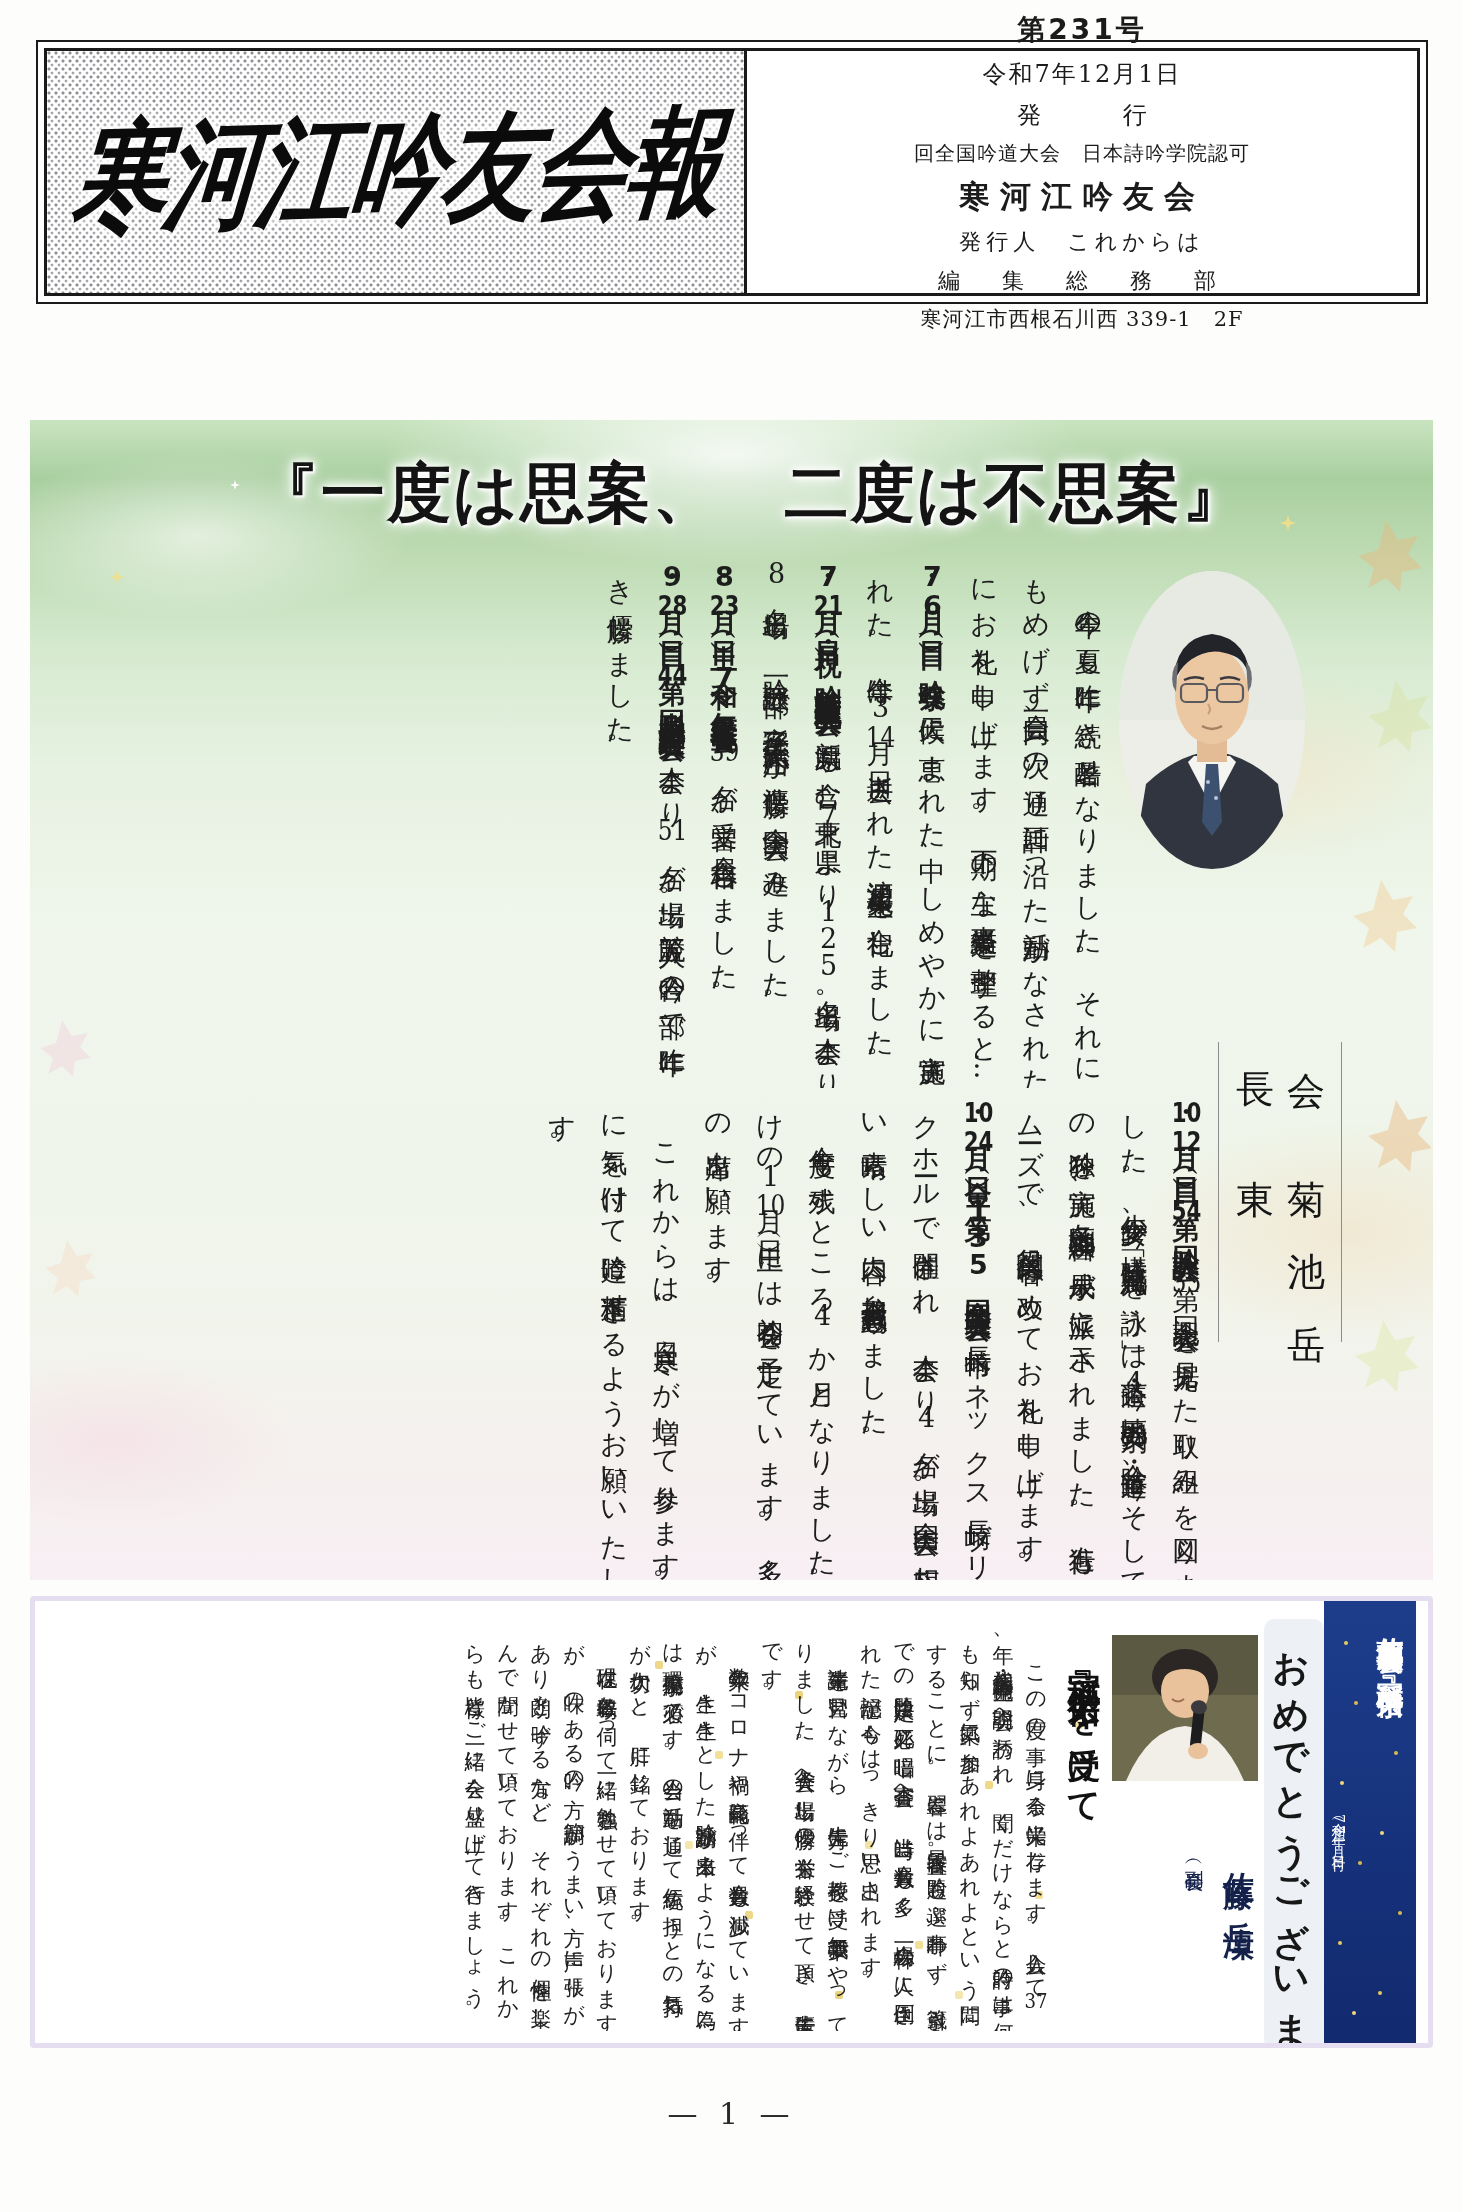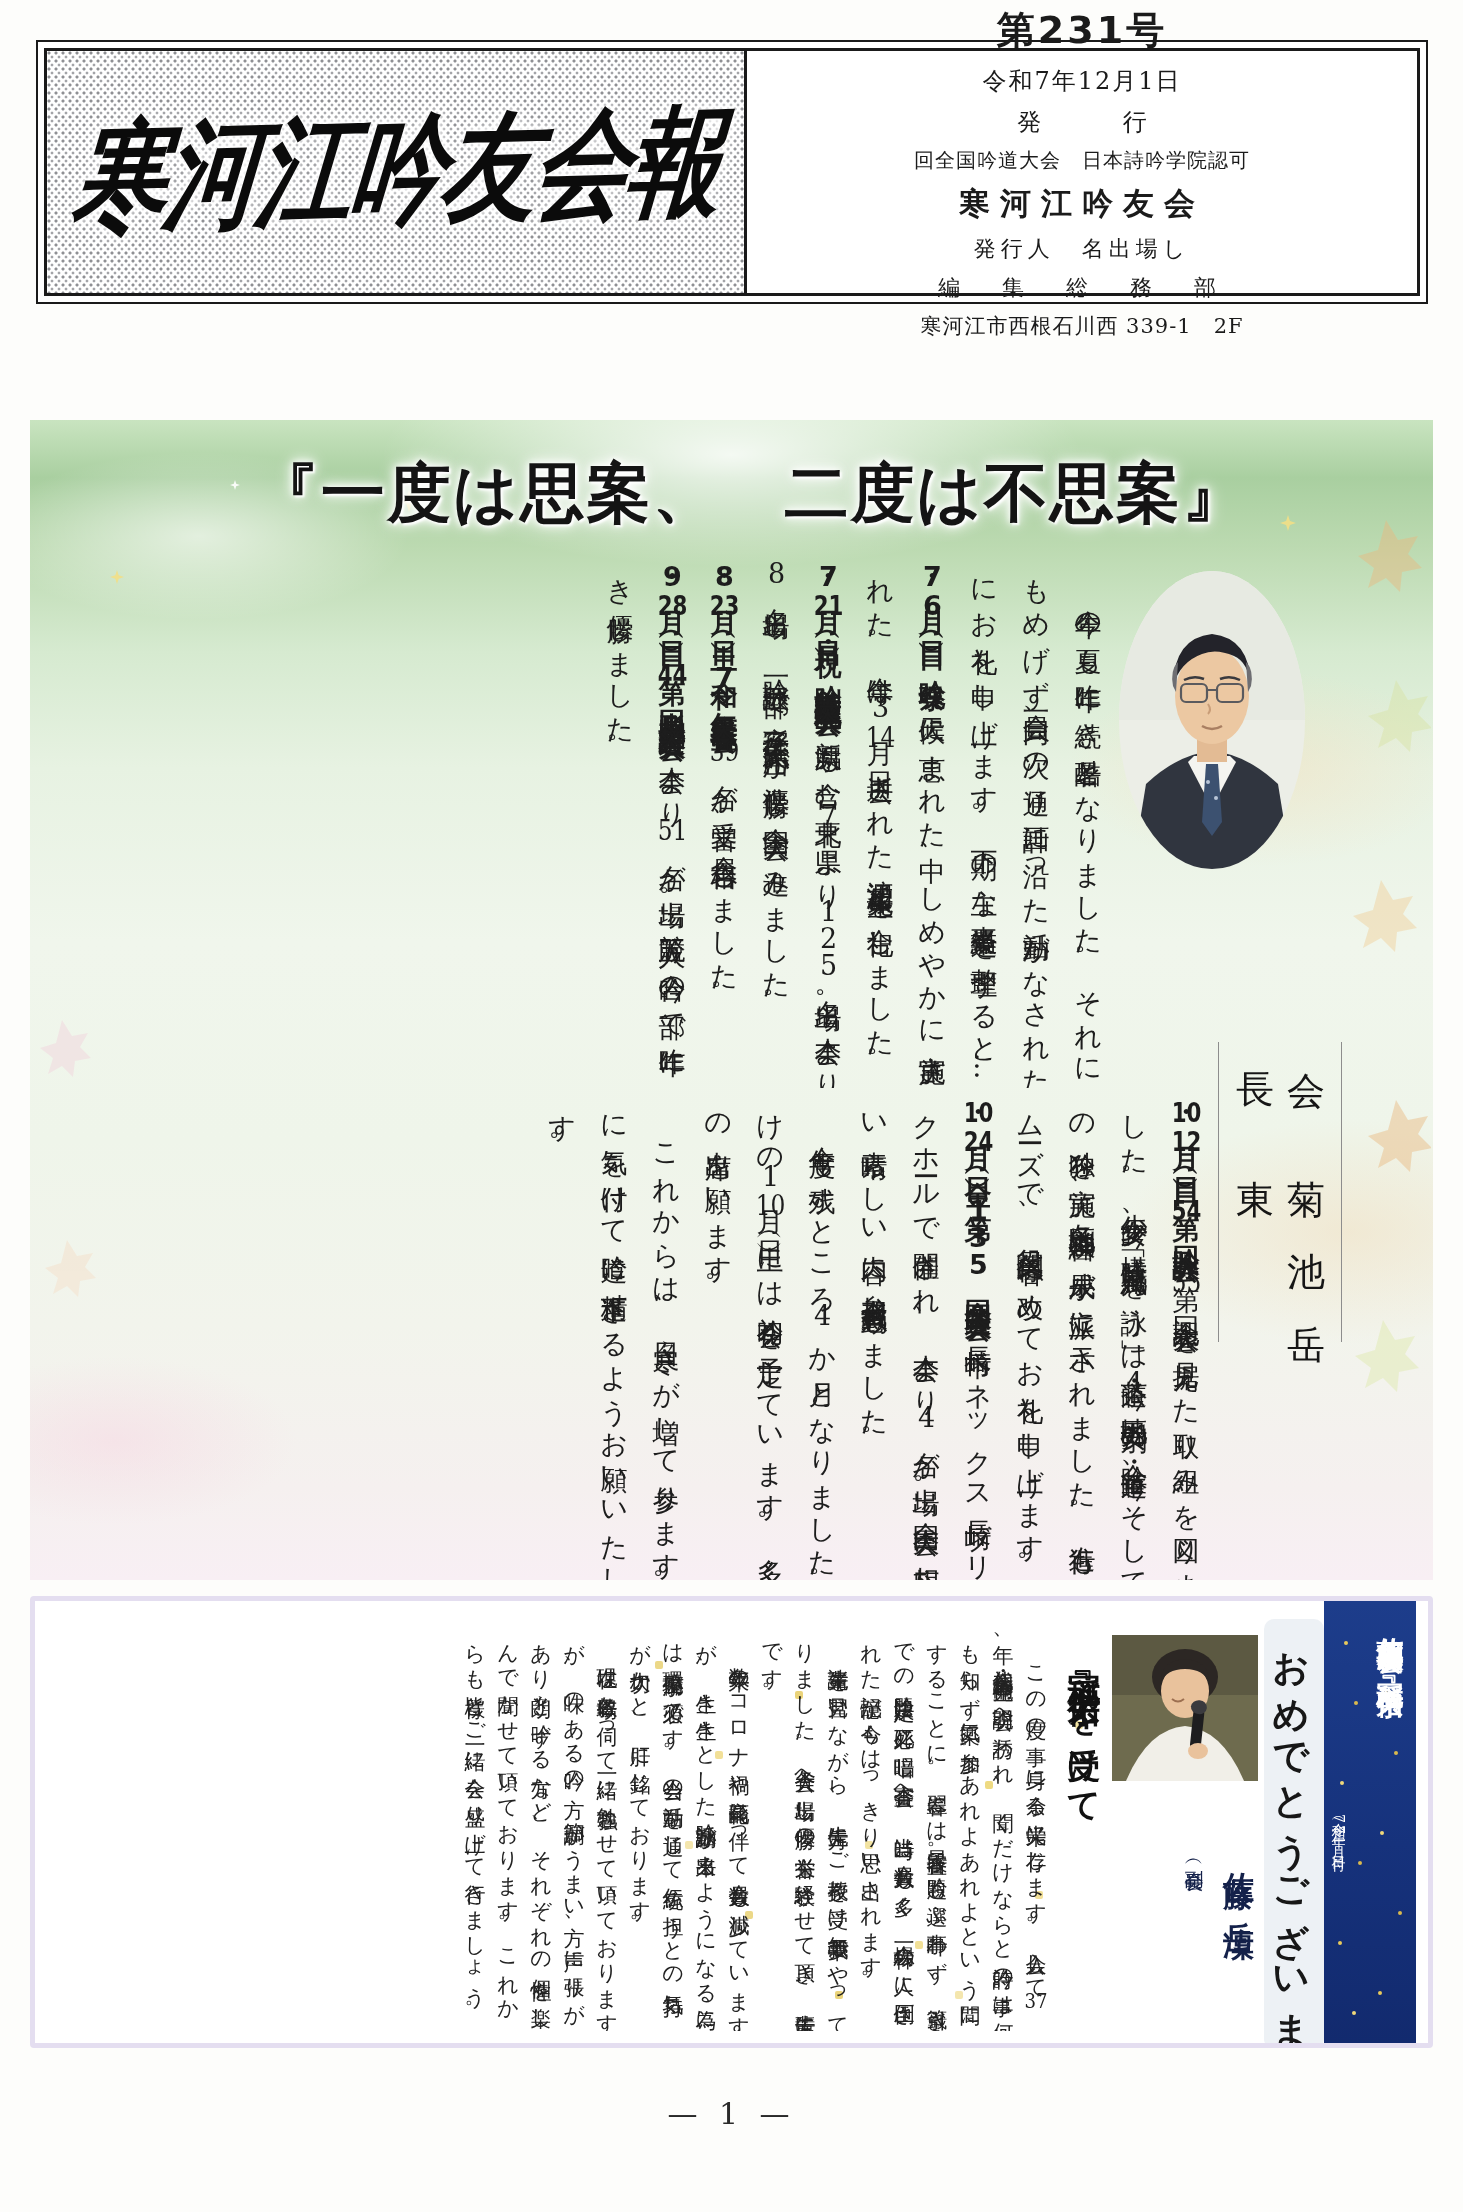--- a/index.html
+++ b/index.html
@@ -32,21 +32,21 @@
     font-size:96px; font-weight:bold; font-style:italic; color:#0b0b0b;
     letter-spacing:-4px; white-space:nowrap;
     transform:skewX(-7deg) rotate(-1.5deg) scaleY(1.25);
     text-shadow:0 0 5px #fff, 0 0 9px #fff, 0 0 14px #fff;
   }
   .pub-panel {
     flex:1; background:#fff; display:flex; flex-direction:column;
     align-items:center; justify-content:center; gap:9px; padding:10px 6px;
     white-space:nowrap;
   }
-  .issue   { font-family:"DejaVu Sans","Liberation Sans",sans-serif; font-weight:700; font-size:38px; letter-spacing:3px; }
+  .issue   { font-family:"DejaVu Sans","Liberation Sans",sans-serif; font-weight:700; font-size:28px; letter-spacing:3px; }
   .pub-date{ font-size:24px; letter-spacing:2px; }
   .pub-label{ font-size:24px; letter-spacing:1.2em; margin-left:1.2em; }
   .accred  { font-size:20px; letter-spacing:1px; }
   .org     { font-size:31px; font-weight:bold; letter-spacing:10px; }
   .publisher{ font-size:22px; letter-spacing:5px; }
   .editor  { font-size:22px; letter-spacing:10px; }
   .address { font-size:21px; letter-spacing:1px;text-align:right; }
   
   .lead {
     position:absolute; left:30px; top:420px; width:1403px; height:1160px;
@@ -165,21 +165,21 @@
     <div class="masthead-inner">
       <div class="calli-panel">
         <div class="calli">寒河江吟友会報</div>
       </div>
       <div class="pub-panel">
         <div class="issue">第231号</div>
         <div class="pub-date">令和7年12月1日</div>
         <div class="pub-label">発　行</div>
         <div class="accred">回全国吟道大会　日本詩吟学院認可</div>
         <div class="org">寒河江吟友会</div>
-        <div class="publisher">発行人　名出場し</div>
+        <div class="publisher">発行人　これからは</div>
         <div class="editor">編　集　総　務　部</div>
         <div class="address">寒河江市西根石川西 339-1　2F</div>
       </div>
     </div>
   </header>
 
   <section class="lead">
     <svg class="leaves" width="90" height="1100" viewBox="0 0 90 1100">
       <g opacity="0.45">
         <path d="M45 60 l12 20 20 -4 -10 18 14 14 -20 4 -2 20 -14 -14 -18 10 6 -20 -16 -12 20 -6 z" fill="#e9b97f"></path>

